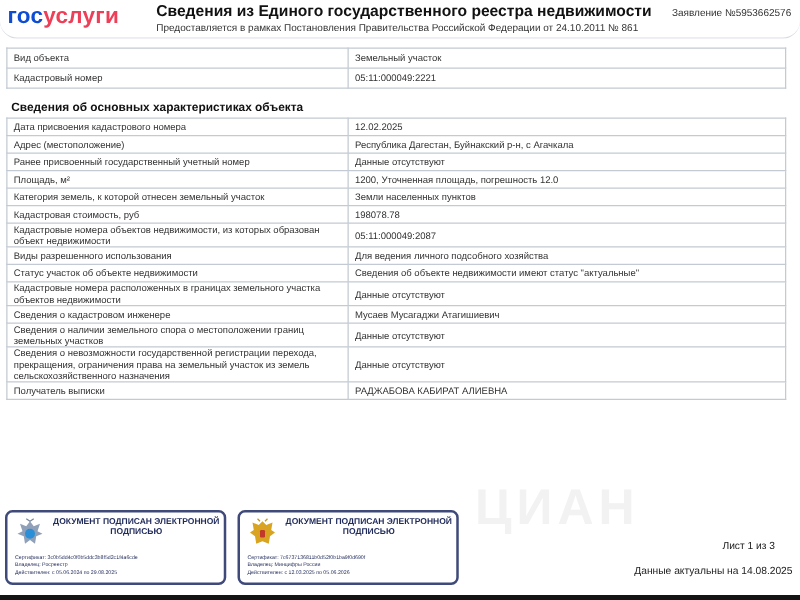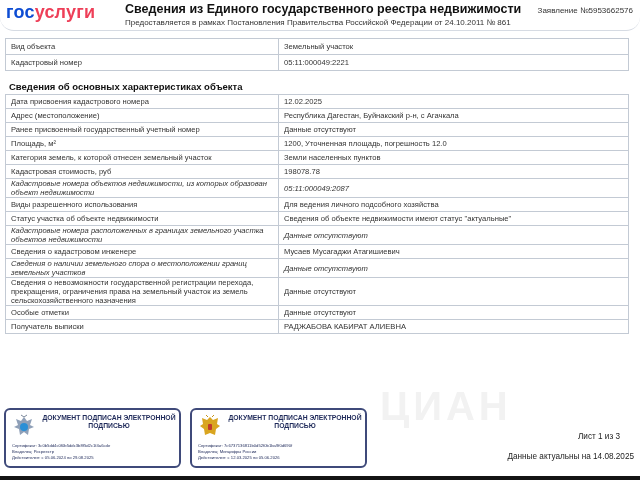--- a/index.html
+++ b/index.html
@@ -16,21 +16,21 @@
 
     table.grid { position: absolute; left: 5px; width: 624px; border-collapse: collapse; font-size: 7.6px; color: #333; }
     table.grid td { border: 1px solid #c3cad4; padding: 0 5px; vertical-align: middle; line-height: 9px; margin-left: 47px; }
     table.grid td.lbl { width: 273px; }
     table.top { top: 38px; }
     table.top td { height: 16px; }
 
     .section-title { position: absolute; left: 9px; top: 81px; font-size: 9.5px; font-weight: bold; color: #111; }
     table.main { top: 94px; }
     table.main td { height: 14px; }
-    table.main tr.r2 td { height: 19px; font-style: italic; }
+    table.main tr.r2 td { height: 19px; }
     table.main tr.r3 td { height: 28px; }
 
     .stamp { position: absolute; top: 408px; width: 177px; height: 60px; border: 2px solid #3f4a7a; border-radius: 6px; background: #fff; }
     .stamp.s1 { left: 4px; }
     .stamp.s2 { left: 190px; }
     .stamp .emblem { position: absolute; left: 6px; top: 4px; width: 24px; height: 26px; }
     .stamp .st-title { position: absolute; left: 34px; top: 4px; width: 138px; text-align: center; font-size: 6.8px; font-weight: bold; color: #1f2a5a; line-height: 8px; }
     .stamp .st-line { position: absolute; left: 6px; font-size: 4.2px; color: #1f2a5a; white-space: nowrap; }
     .stamp .l1 { top: 33px; }
     .stamp .l2 { top: 39px; }
@@ -96,41 +96,37 @@
       </tr>
   <tr class="r2">
         <td class="lbl">Кадастровые номера объектов недвижимости, из которых образован объект недвижимости</td>
         <td>05:11:000049:2087</td>
       </tr>
   <tr>
         <td class="lbl">Виды разрешенного использования</td>
         <td>Для ведения личного подсобного хозяйства</td>
       </tr>
   <tr>
-        <td class="lbl">Статус участка об объекте недвижимости</td>
+        <td class="lbl">Статус участок об объекте недвижимости</td>
         <td>Сведения об объекте недвижимости имеют статус "актуальные"</td>
       </tr>
   <tr class="r2">
         <td class="lbl">Кадастровые номера расположенных в границах земельного участка объектов недвижимости</td>
         <td>Данные отсутствуют</td>
       </tr>
   <tr>
         <td class="lbl">Сведения о кадастровом инженере</td>
         <td>Мусаев Мусагаджи Атагишиевич</td>
       </tr>
   <tr class="r2">
         <td class="lbl">Сведения о наличии земельного спора о местоположении границ земельных участков</td>
         <td>Данные отсутствуют</td>
       </tr>
   <tr class="r3">
         <td class="lbl">Сведения о невозможности государственной регистрации перехода, прекращения, ограничения права на земельный участок из земель сельскохозяйственного назначения</td>
-        <td>Данные отсутствуют</td>
-      </tr>
-  <tr>
-        <td class="lbl">Особые отметки</td>
         <td>Данные отсутствуют</td>
       </tr>
   <tr>
         <td class="lbl">Получатель выписки</td>
         <td>РАДЖАБОВА КАБИРАТ АЛИЕВНА</td>
       </tr>
 </tbody>
   </table>
 
 <div class="watermark">ЦИАН</div>

